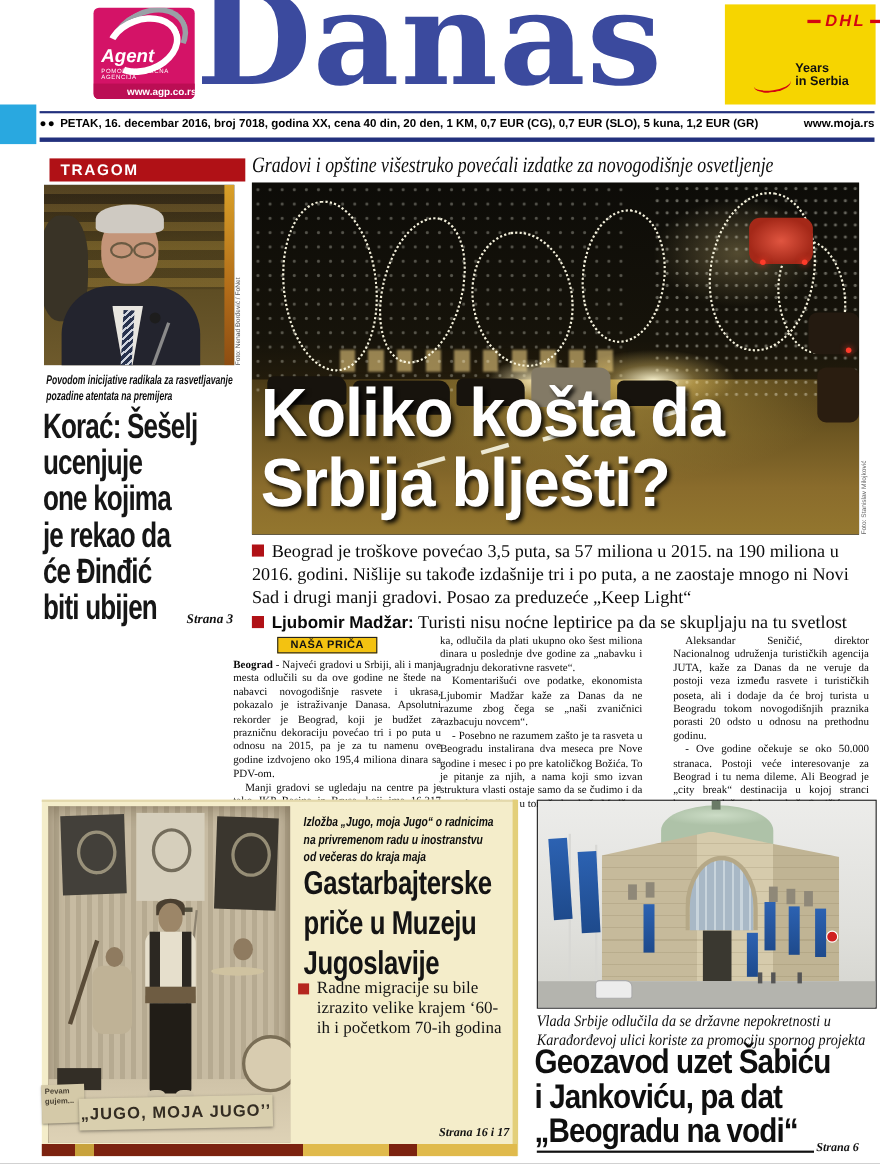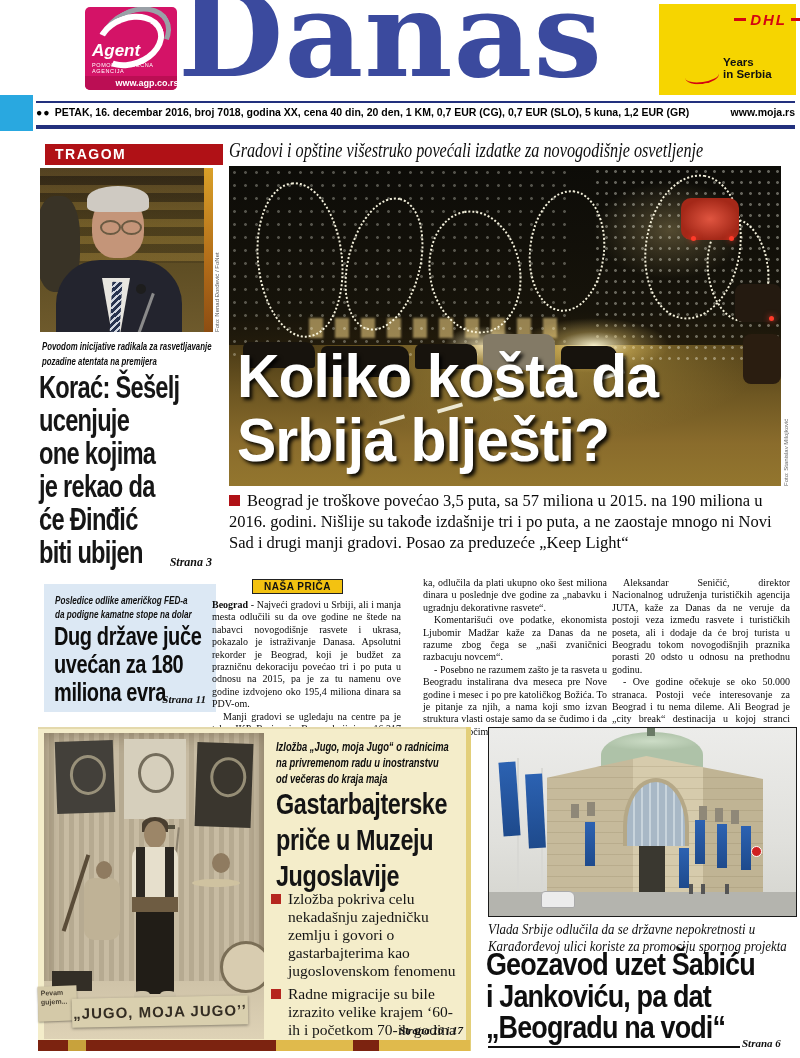--- a/index.html
+++ b/index.html
@@ -95,21 +95,21 @@
   .deck2{position:absolute;left:229px;top:556px;width:561px;font-family:"Liberation Serif",serif;font-size:16.5px;color:#0a0a0a;}
   .redsq{display:inline-block;width:11px;height:11px;background:#b01116;margin-right:7px;}
   .deck2 .lead{font-family:"Liberation Sans",sans-serif;font-weight:bold;font-size:15.5px;}
 
   .badge{position:absolute;left:252px;top:579px;width:89px;height:13px;background:#f3c211;border:1.5px solid #222;text-align:center;font-weight:bold;font-size:10px;line-height:13px;letter-spacing:.5px;}
 
   .artcol{position:absolute;top:577px;font-family:"Liberation Serif",serif;font-size:10px;line-height:1.24;text-align:justify;color:#0a0a0a;}
   .artcol p{margin:0;}
   .ind{text-indent:11px;}
   .col1{left:212px;width:189px;top:599px;}
-  .col2{left:423px;width:184px;}
+  .col2{left:400px;width:184px;}
   .col3{left:612px;width:178px;}
   .byl{text-align:right;font-weight:bold;font-style:italic;margin-top:2px !important;}
   .byl2{text-align:right;font-weight:bold;font-style:italic;font-size:9.5px;}
 
   
   .cream{position:absolute;left:38px;top:727px;width:432px;height:322px;background:#f4edca;border-top:2px solid #e4d9ac;}
   .cream-edge{position:absolute;left:466px;top:727px;width:5px;height:324px;background:#e3cf7a;}
   .cream-bar{position:absolute;left:38px;top:1040px;width:432px;height:11px;background:linear-gradient(90deg,#7c2310 0 7%,#c8a23c 7% 11%,#7c2310 11% 55%,#e0ba4c 55% 73%,#7c2310 73% 79%,#e0ba4c 79% 100%);}
 
   .concert{position:absolute;left:6px;top:4px;width:220px;height:306px;overflow:hidden;background:repeating-linear-gradient(90deg,#c7bba2 0 5px,#b6aa91 5px 10px);box-shadow:inset 0 0 18px rgba(60,45,20,.45);}
@@ -228,32 +228,20 @@
   <div class="korac-headline cond">
     <div>Korać: Šešelj</div>
     <div>ucenjuje</div>
     <div>one kojima</div>
     <div>je rekao da</div>
     <div>će Đinđić</div>
     <div>biti ubijen</div>
   </div>
   <div class="korac-pageref">Strana 3</div>
 
-  <div class="fed-box">
-    <div class="fed-kicker cond">
-      <div>Posledice odlike američkog FED-a</div>
-      <div>da podigne kamatne stope na dolar</div>
-    </div>
-    <div class="fed-headline cond">
-      <div>Dug države juče</div>
-      <div>uvećan za 180</div>
-      <div>miliona evra</div>
-    </div>
-    <div class="fed-pageref">Strana 11</div>
-  </div>
 
   <div class="main-kicker cond">Gradovi i opštine višestruko povećali izdatke za novogodišnje osvetljenje</div>
 
   <div class="main-photo">
     <div class="mp-sky"></div>
     <div class="mp-road"></div>
     <div class="mp-shops"></div>
     <div class="mp-scatter"></div>
     <div class="mp-scatter2"></div>
     <div class="garl g1"></div>
@@ -281,20 +269,21 @@
     <div class="mp-dash d4"></div>
     <div class="mp-dash d5"></div>
     <div class="mp-headline">
       <div>Koliko košta da</div>
       <div>Srbija blješti?</div>
     </div>
   </div>
   <div class="main-credit">Foto: Stanislav Milojković</div>
 
   <div class="deck"><span class="redsq"></span><span>Beograd je troškove povećao 3,5 puta, sa 57 miliona u 2015. na 190 miliona u 2016. godini. Nišlije su takođe izdašnije tri i po puta, a ne zaostaje mnogo ni Novi Sad i drugi manji gradovi. Posao za preduzeće „Keep Light“</span></div>
+  <div class="deck2"><span class="redsq"></span><span class="lead">Ljubomir Madžar:</span><span> Turisti nisu noćne leptirice pa da se skupljaju na tu svetlost</span></div>
 
   <div class="badge">NAŠA PRIČA</div>
 
   <div class="artcol col1">
     <p><b>Beograd</b><span> - Najveći gradovi u Srbiji, ali i manja mesta odlučili su da ove godine ne štede na nabavci novogodišnje rasvete i ukrasa, pokazalo je istraživanje Danasa. Apsolutni rekorder je Beograd, koji je budžet za prazničnu dekoraciju povećao tri i po puta u odnosu na 2015, pa je za tu namenu ove godine izdvojeno oko 195,4 miliona dinara sa PDV-om.</span></p>
     <p class="ind">Manji gradovi se ugledaju na centre pa je tako JKP Rasina iz Brusa, koji ima 16.317 stanovni-</p>
   </div>
   <div class="artcol col2">
     <p>ka, odlučila da plati ukupno oko šest miliona dinara u poslednje dve godine za „nabavku i ugradnju dekorativne rasvete“.</p>
     <p class="ind">Komentarišući ove podatke, ekonomista Ljubomir Madžar kaže za Danas da ne razume zbog čega se „naši zvaničnici razbacuju novcem“.</p>
@@ -352,24 +341,20 @@
     <div>od večeras do kraja maja</div>
   </div>
   <div class="mus-headline cond">
     <div>Gastarbajterske</div>
     <div>priče u Muzeju</div>
     <div>Jugoslavije</div>
   </div>
   <div class="mus-bullets">
     <div class="mbul">
         <span class="redsq2"></span>
-        <span>Izložba pokriva celu nekadašnju zajedničku zemlju i govori o gastarbajterima kao jugoslovenskom fenomenu</span>
-      </div>
-    <div class="mbul">
-        <span class="redsq2"></span>
         <span>Radne migracije su bile izrazito velike krajem ‘60-ih i početkom 70-ih godina</span>
       </div>
   </div>
   <div class="mus-pageref">Strana 16 i 17</div>
 
   <div class="geo-photo">
     <div class="gz-dome"></div>
     <div class="gz-finial"></div>
     <div class="gz-main"></div>
     <div class="gz-tex"></div>

